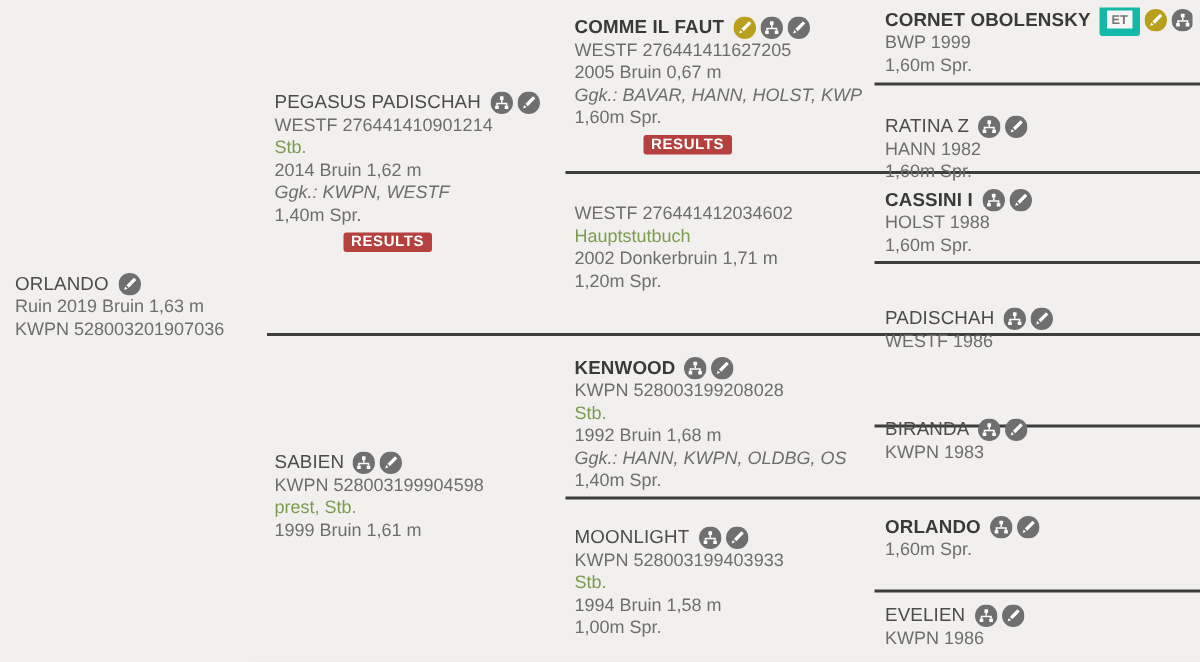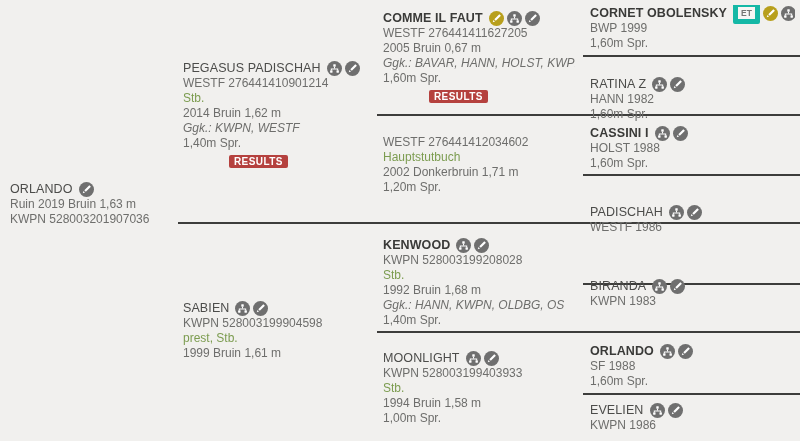--- a/index.html
+++ b/index.html
@@ -377,21 +377,20 @@
             </svg>
           </span>
         <span class="icon">
             <svg width="15" height="15" viewBox="0 0 16 16">
               <circle cx="8" cy="8" r="8" fill="#6f6f6f"></circle>
               <use href="#glyph-pencil"></use>
             </svg>
           </span>
       </span>
     </div>
-    <div class="line">SF 1988</div>
     <div class="line">1,60m Spr.</div>
   </div>
 
   <div class="cell" style="left:590px;top:402px;width:205px">
     <div class="name-row">
       <span class="name">EVELIEN</span>
       <span class="icons">
         <span class="icon">
             <svg width="15" height="15" viewBox="0 0 16 16">
               <circle cx="8" cy="8" r="8" fill="#6f6f6f"></circle>

